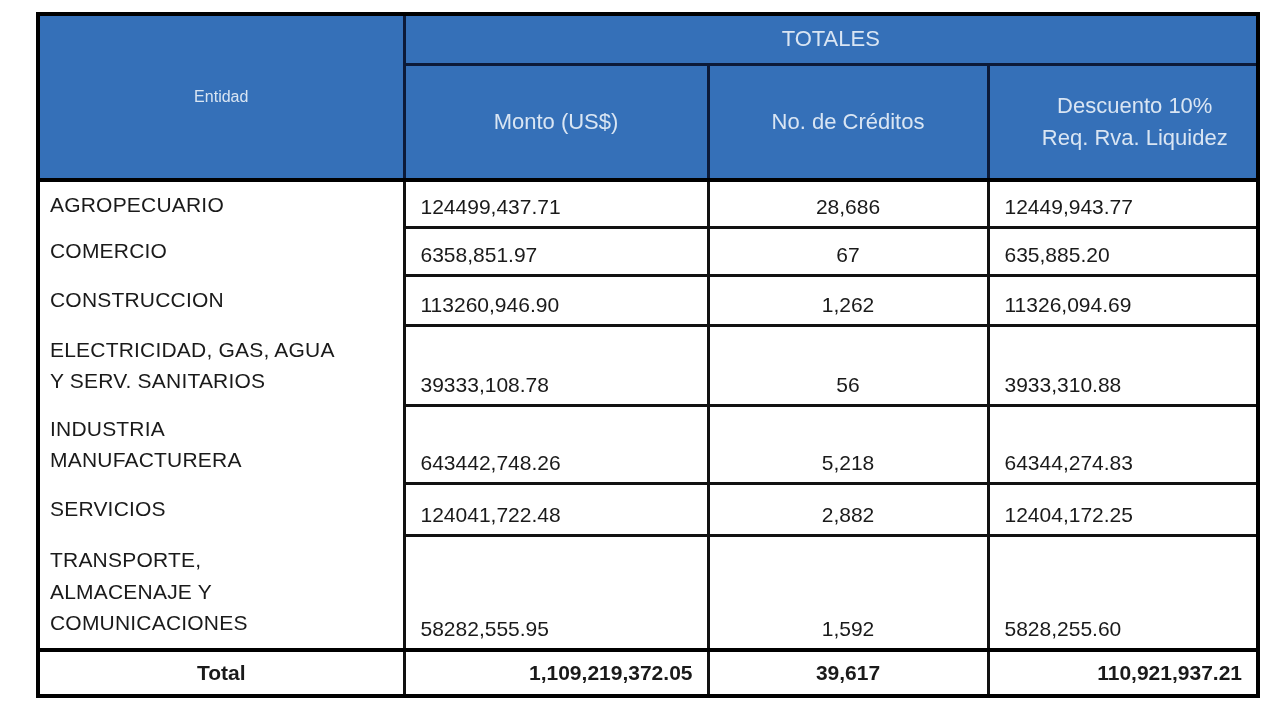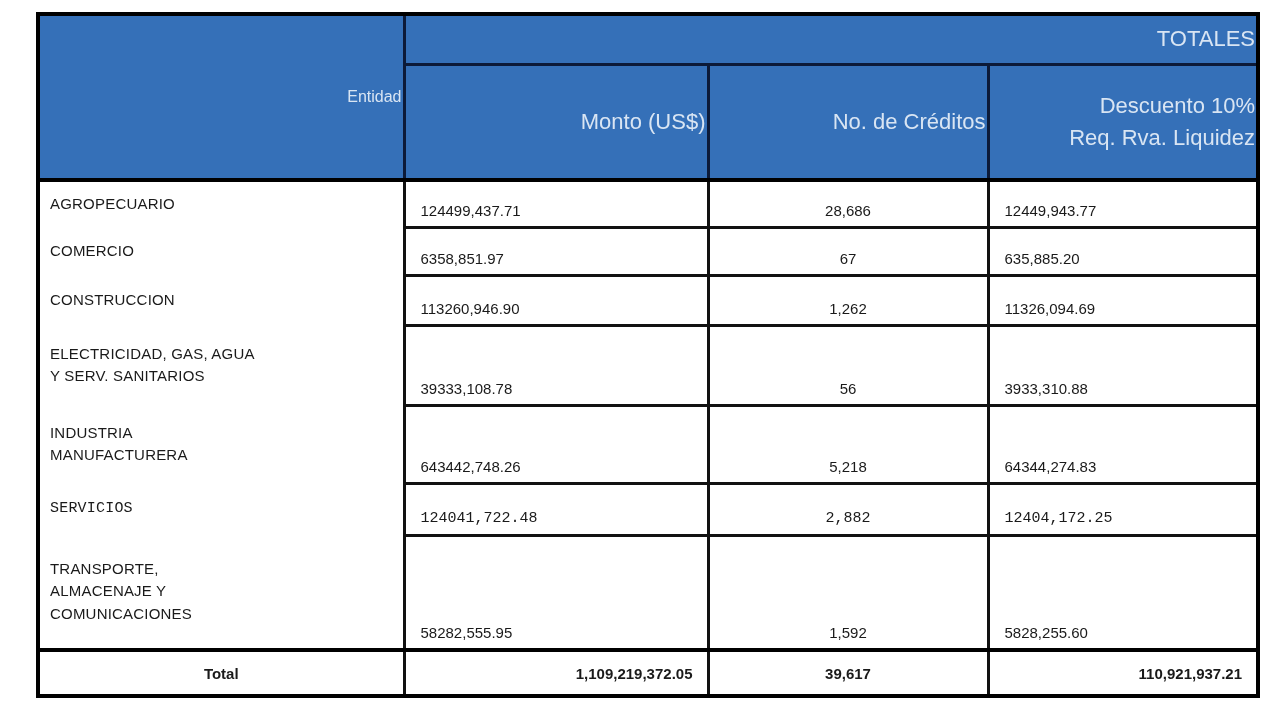--- a/index.html
+++ b/index.html
@@ -30,33 +30,33 @@
   col.c-monto    { width: 304px; }
   col.c-creditos { width: 280px; }
   col.c-desc     { width: 270px; }
 
   
   thead th {
     background: #3570b8;
     color: #d9e5f3;
     font-weight: normal;
     font-size: 22px;
-    text-align: right;
+    text-align: center;
     vertical-align: middle;
     border: 3px solid #0c1a38;
   }
   tr.h-totales     { height: 50px; }
   tr.h-subheaders  { height: 116px; }
   th.entity-head   { font-size: 16px; }
   th.desc-head     { white-space: pre-line; line-height: 1.45; padding-left: 25px; }
   thead th.bottom-edge { border-bottom: 4px solid #000000; }
 
   
   tbody td, tfoot td {
-    font-size: 15px;
+    font-size: 21px;
     color: #1a1a1a;
     background: #ffffff;
   }
   td.entity-cell {
     text-align: left;
     vertical-align: middle;
     padding-left: 10px;
     padding-right: 6px;
     white-space: pre-line;
     line-height: 1.5;
@@ -76,21 +76,21 @@
     text-align: center;
     vertical-align: bottom;
     padding-bottom: 7px;
     border: 3px solid #111111;
   }
   tbody tr:nth-child(1) { height: 47px; }
   tbody tr:nth-child(2) { height: 48px; }
   tbody tr:nth-child(3) { height: 50px; margin-top: 44px; }
   tbody tr:nth-child(4) { height: 80px; }
   tbody tr:nth-child(5) { height: 78px; }
-  tbody tr:nth-child(6) { height: 52px; font-family: Liberation Mono, monospace; }
+  tbody tr:nth-child(6) { height: 52px; }
   tbody tr:nth-child(7) { height: 115px; }
 
   
   tfoot tr { height: 46px; }
   tfoot td {
     font-weight: bold;
     border: 3px solid #111111;
     border-top: 4px solid #000000;
     vertical-align: middle;
   }

